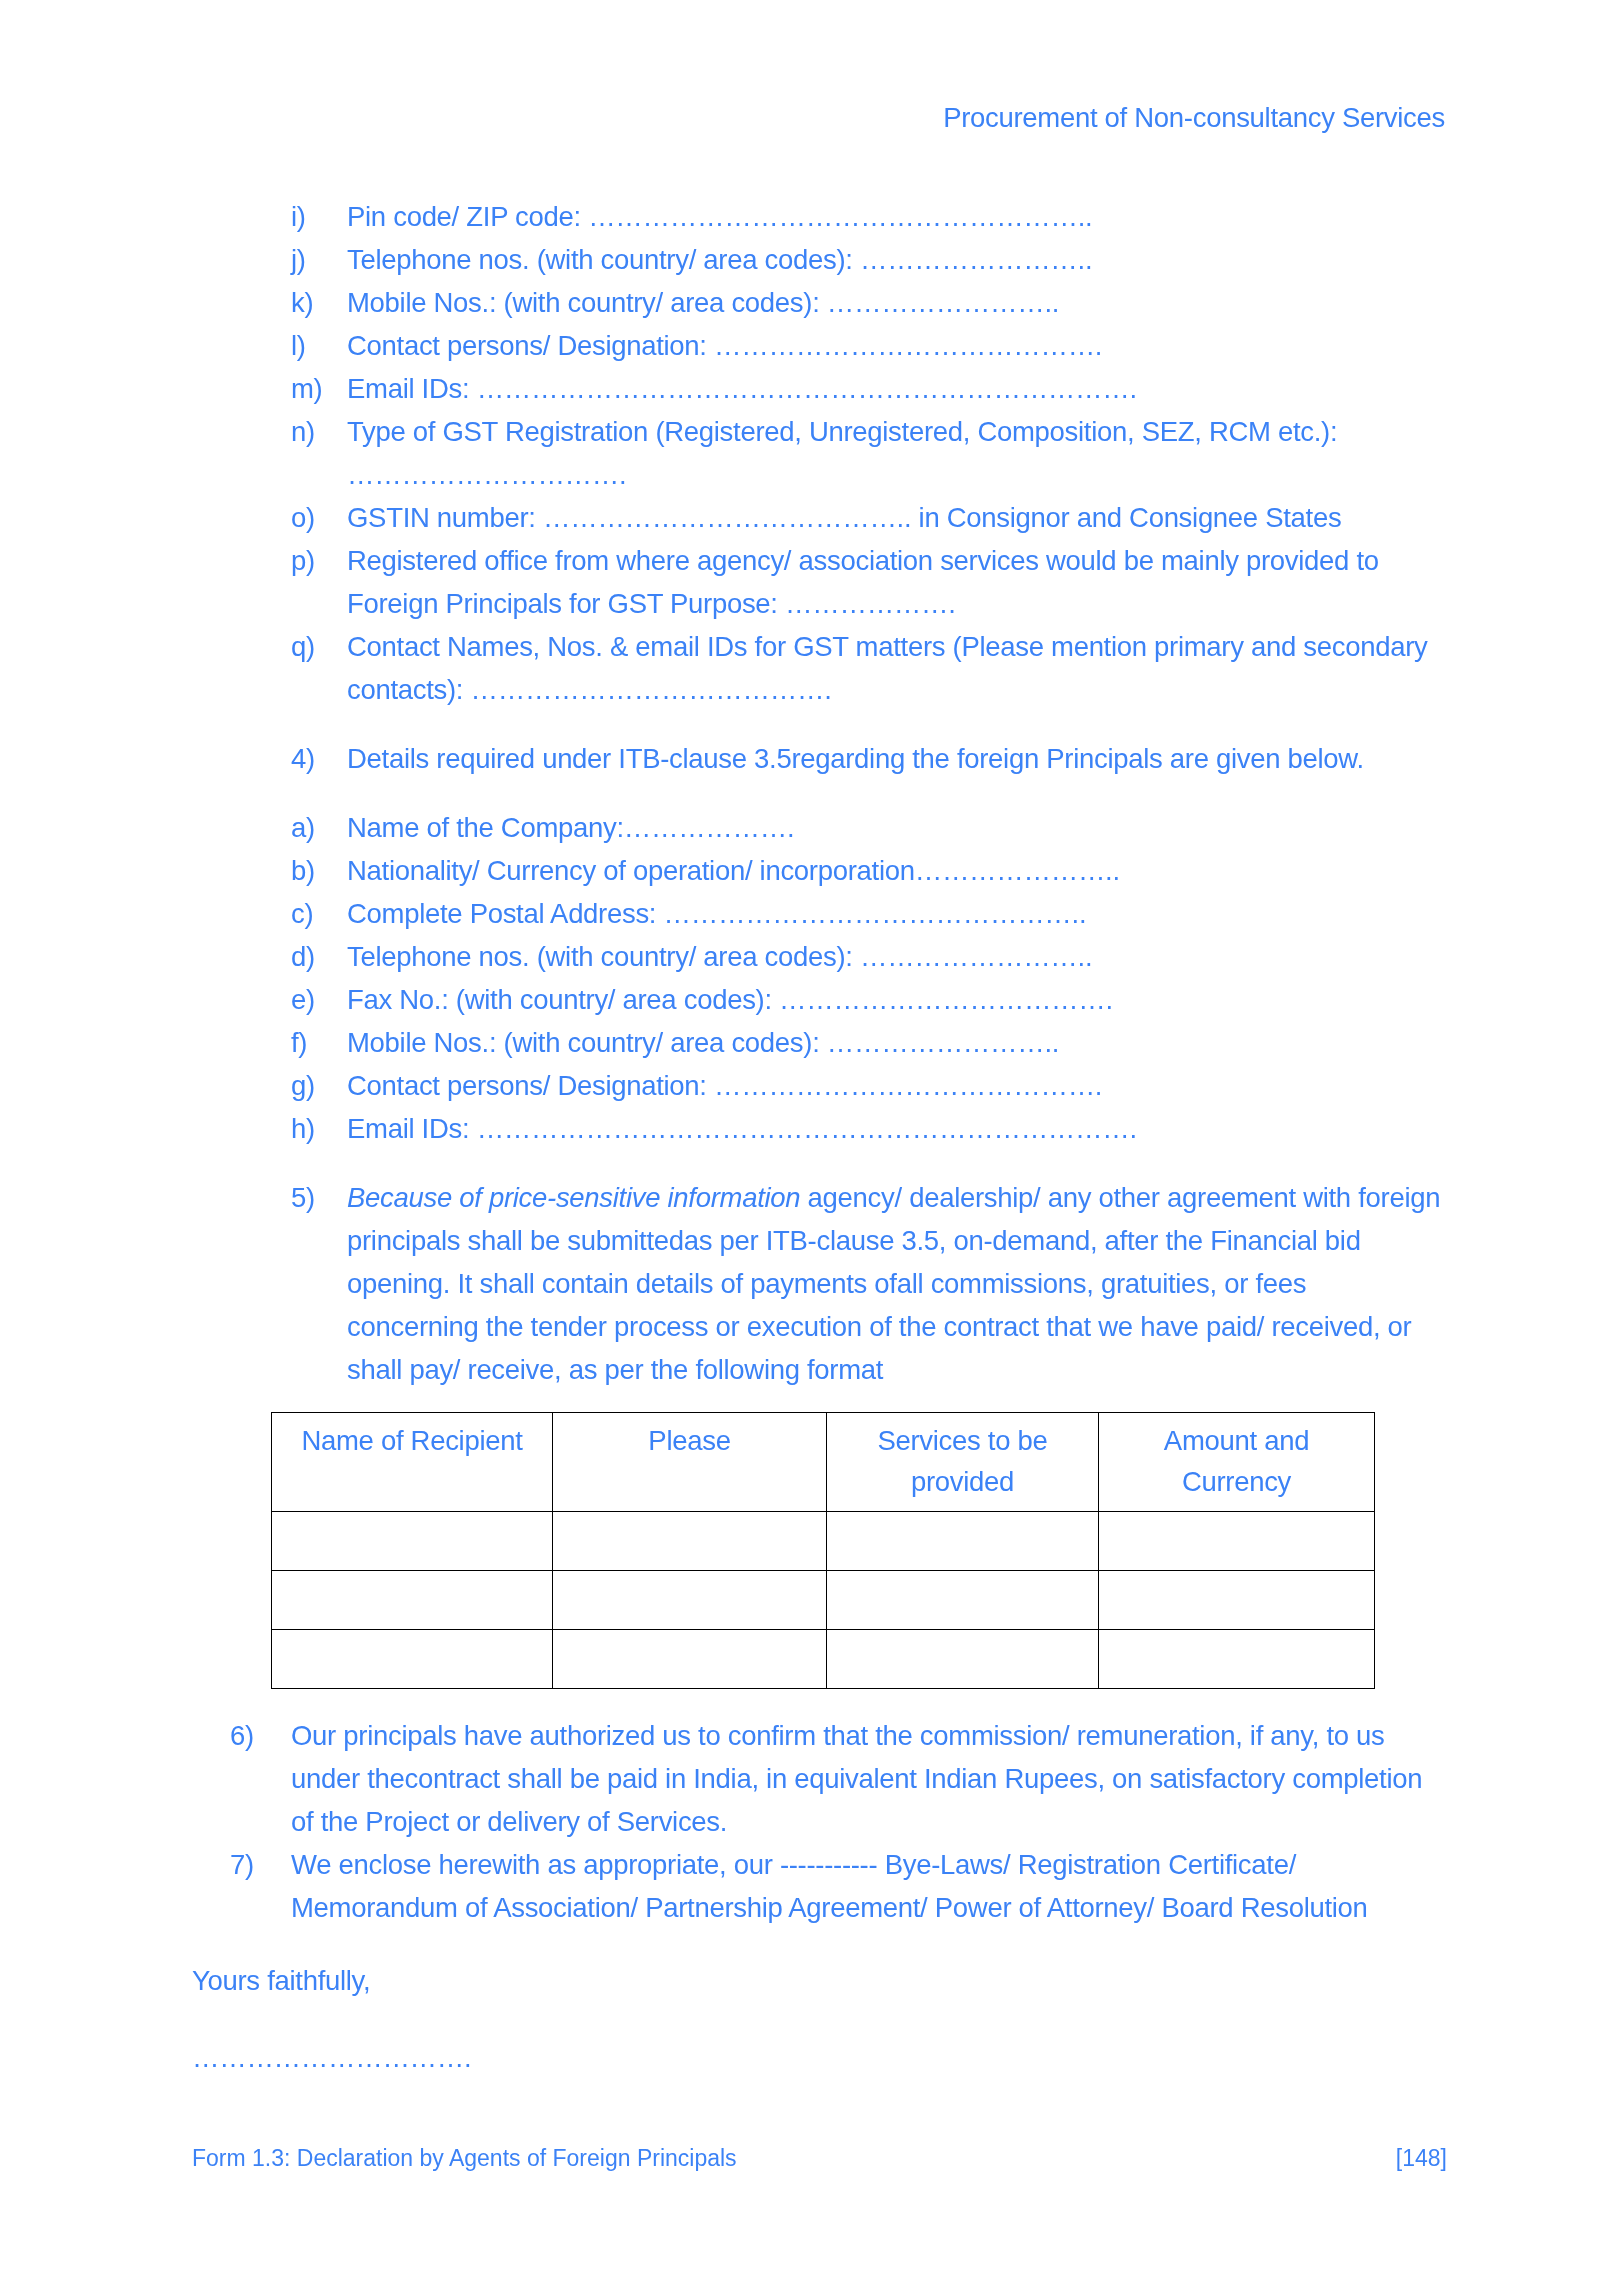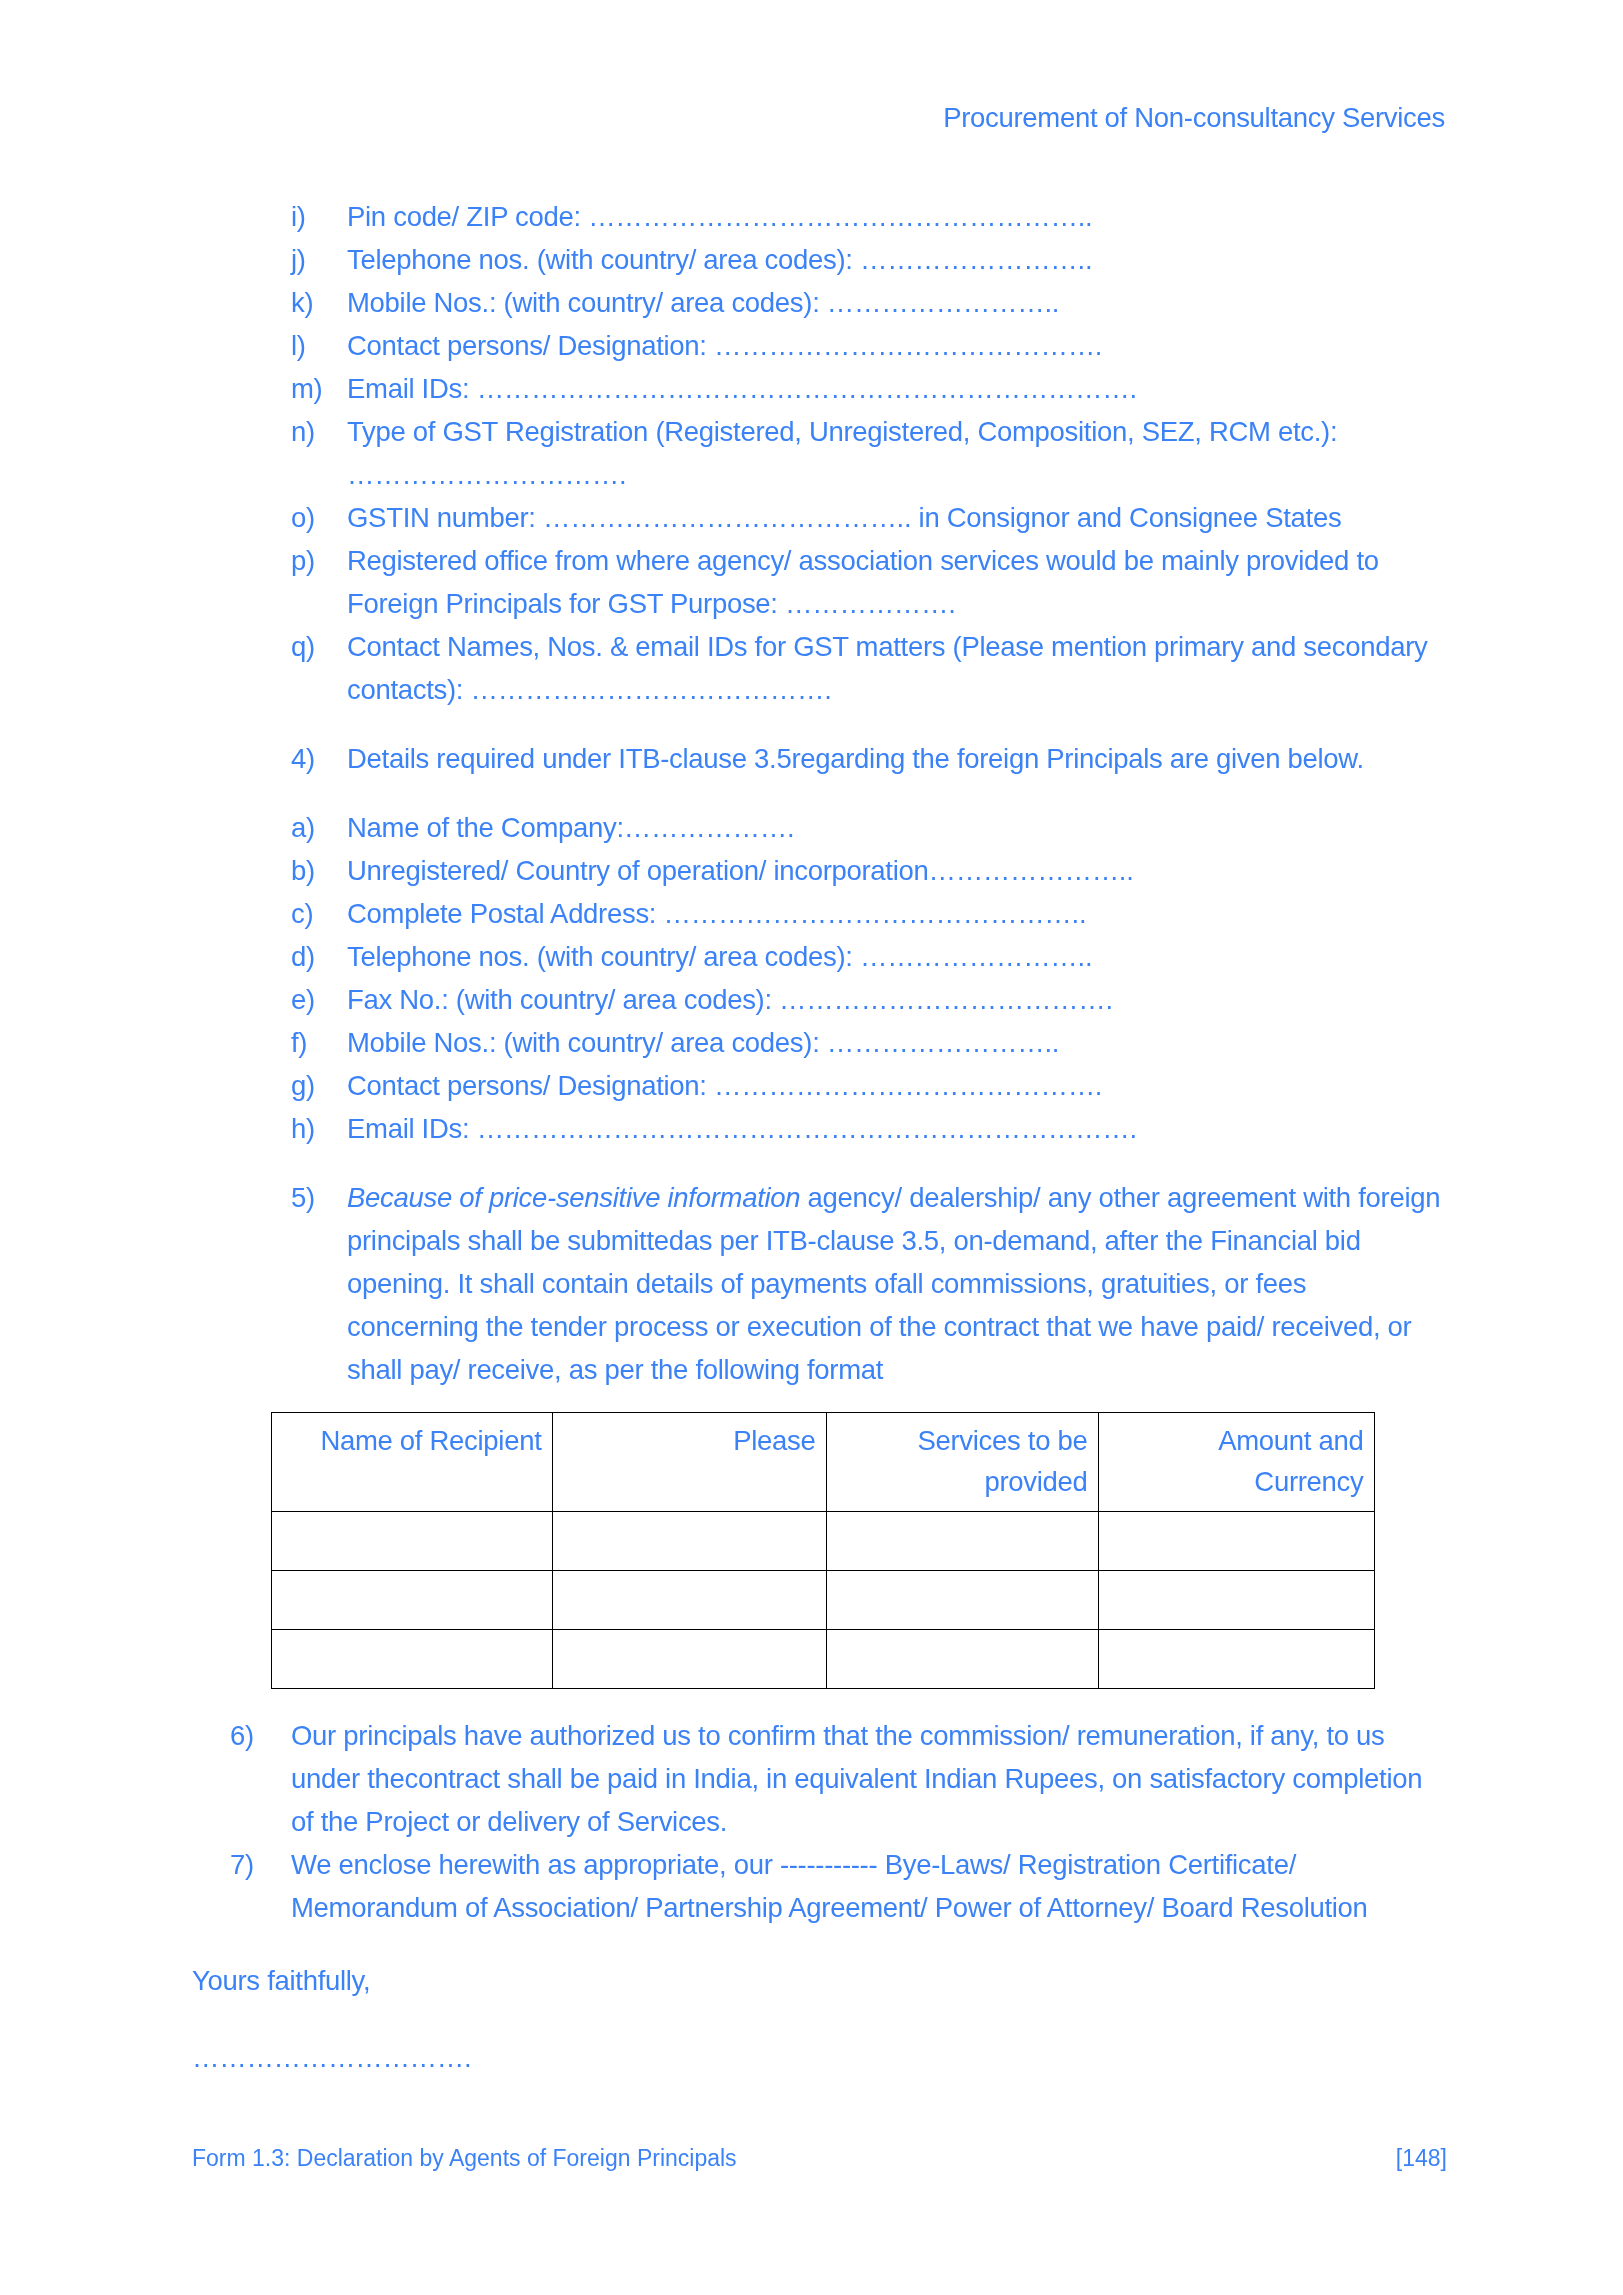--- a/index.html
+++ b/index.html
@@ -45,21 +45,21 @@
   table.commissions {
     border-collapse: collapse;
     margin: 21px 0 25px 79px;
     width: 1103px;
     table-layout: fixed;
   }
   table.commissions th,
   table.commissions td {
     border: 1.3px solid #000000;
     vertical-align: top;
-    text-align: right;
+    text-align: center;
     font-weight: normal;
     font-size: 27.5px;
     line-height: 41px;
     padding: 6.5px 10.5px 9.2px 10.5px;
     box-sizing: border-box;
   }
   table.commissions td.empty { height: 59px; }
 
   .salutation { margin-top: 30px; }
   .signature-line { margin-top: 34px; }
@@ -128,21 +128,21 @@
       <span class="li-label">4)</span>
       <span class="li-text">Details required under ITB-clause 3.5regarding the foreign Principals are given below.</span>
     </div>
 
     <div class="li lvl2 space-above">
       <span class="li-label">a)</span>
       <span class="li-text">Name of the Company:……………….</span>
     </div>
     <div class="li lvl2">
       <span class="li-label">b)</span>
-      <span class="li-text">Unregistered/ Country of operation/ incorporation…………………..</span>
+      <span class="li-text">Nationality/ Currency of operation/ incorporation…………………..</span>
     </div>
     <div class="li lvl2">
       <span class="li-label">c)</span>
       <span class="li-text">Complete Postal Address: ………………………………………..</span>
     </div>
     <div class="li lvl2">
       <span class="li-label">d)</span>
       <span class="li-text">Telephone nos. (with country/ area codes): ……………………..</span>
     </div>
     <div class="li lvl2">

